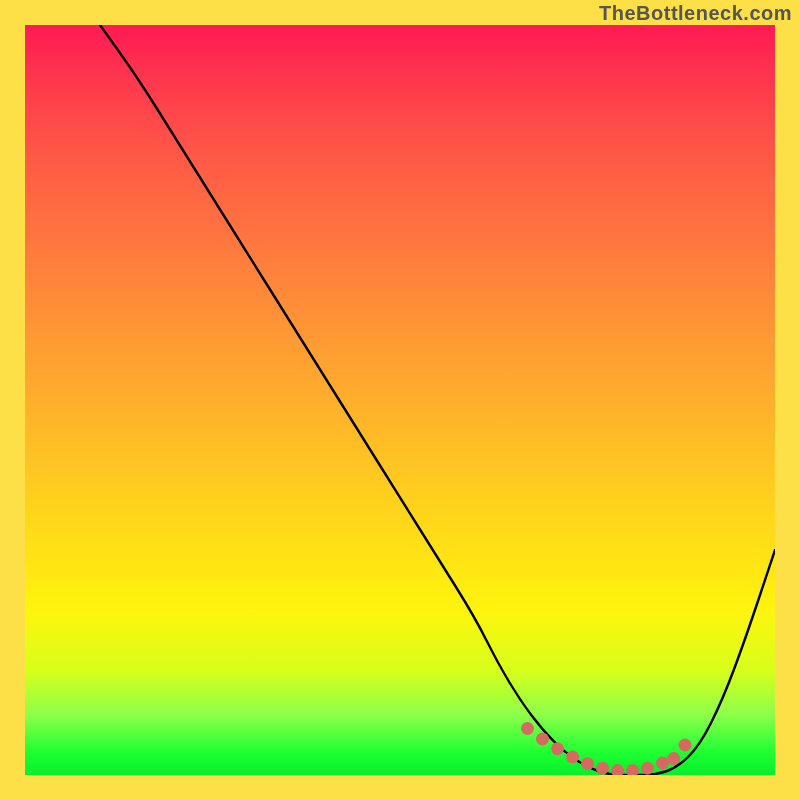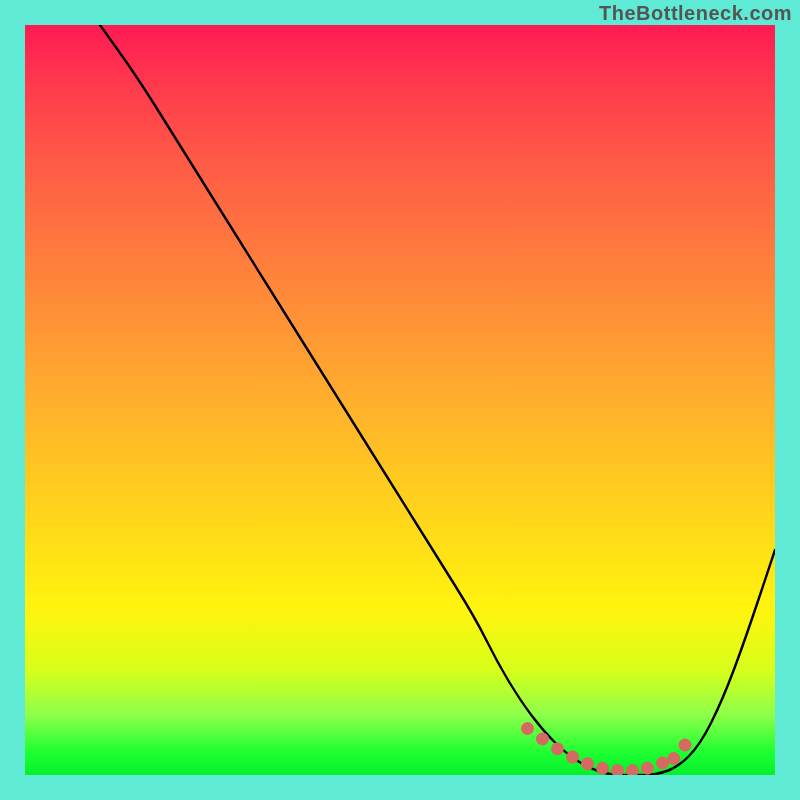--- a/index.html
+++ b/index.html
@@ -7,21 +7,21 @@
     padding: 0;
     width: 800px;
     height: 800px;
     background: #000;
     overflow: hidden;
     font-family: Arial, Helvetica, sans-serif;
   }
   .frame {
     position: absolute;
     inset: 0;
-    background: #5eead4;
+    background: #fde047;
   }
   .plot-area {
     position: absolute;
     left: 25px;
     top: 25px;
     width: 750px;
     height: 750px;
     
     background: linear-gradient(
       to bottom,

